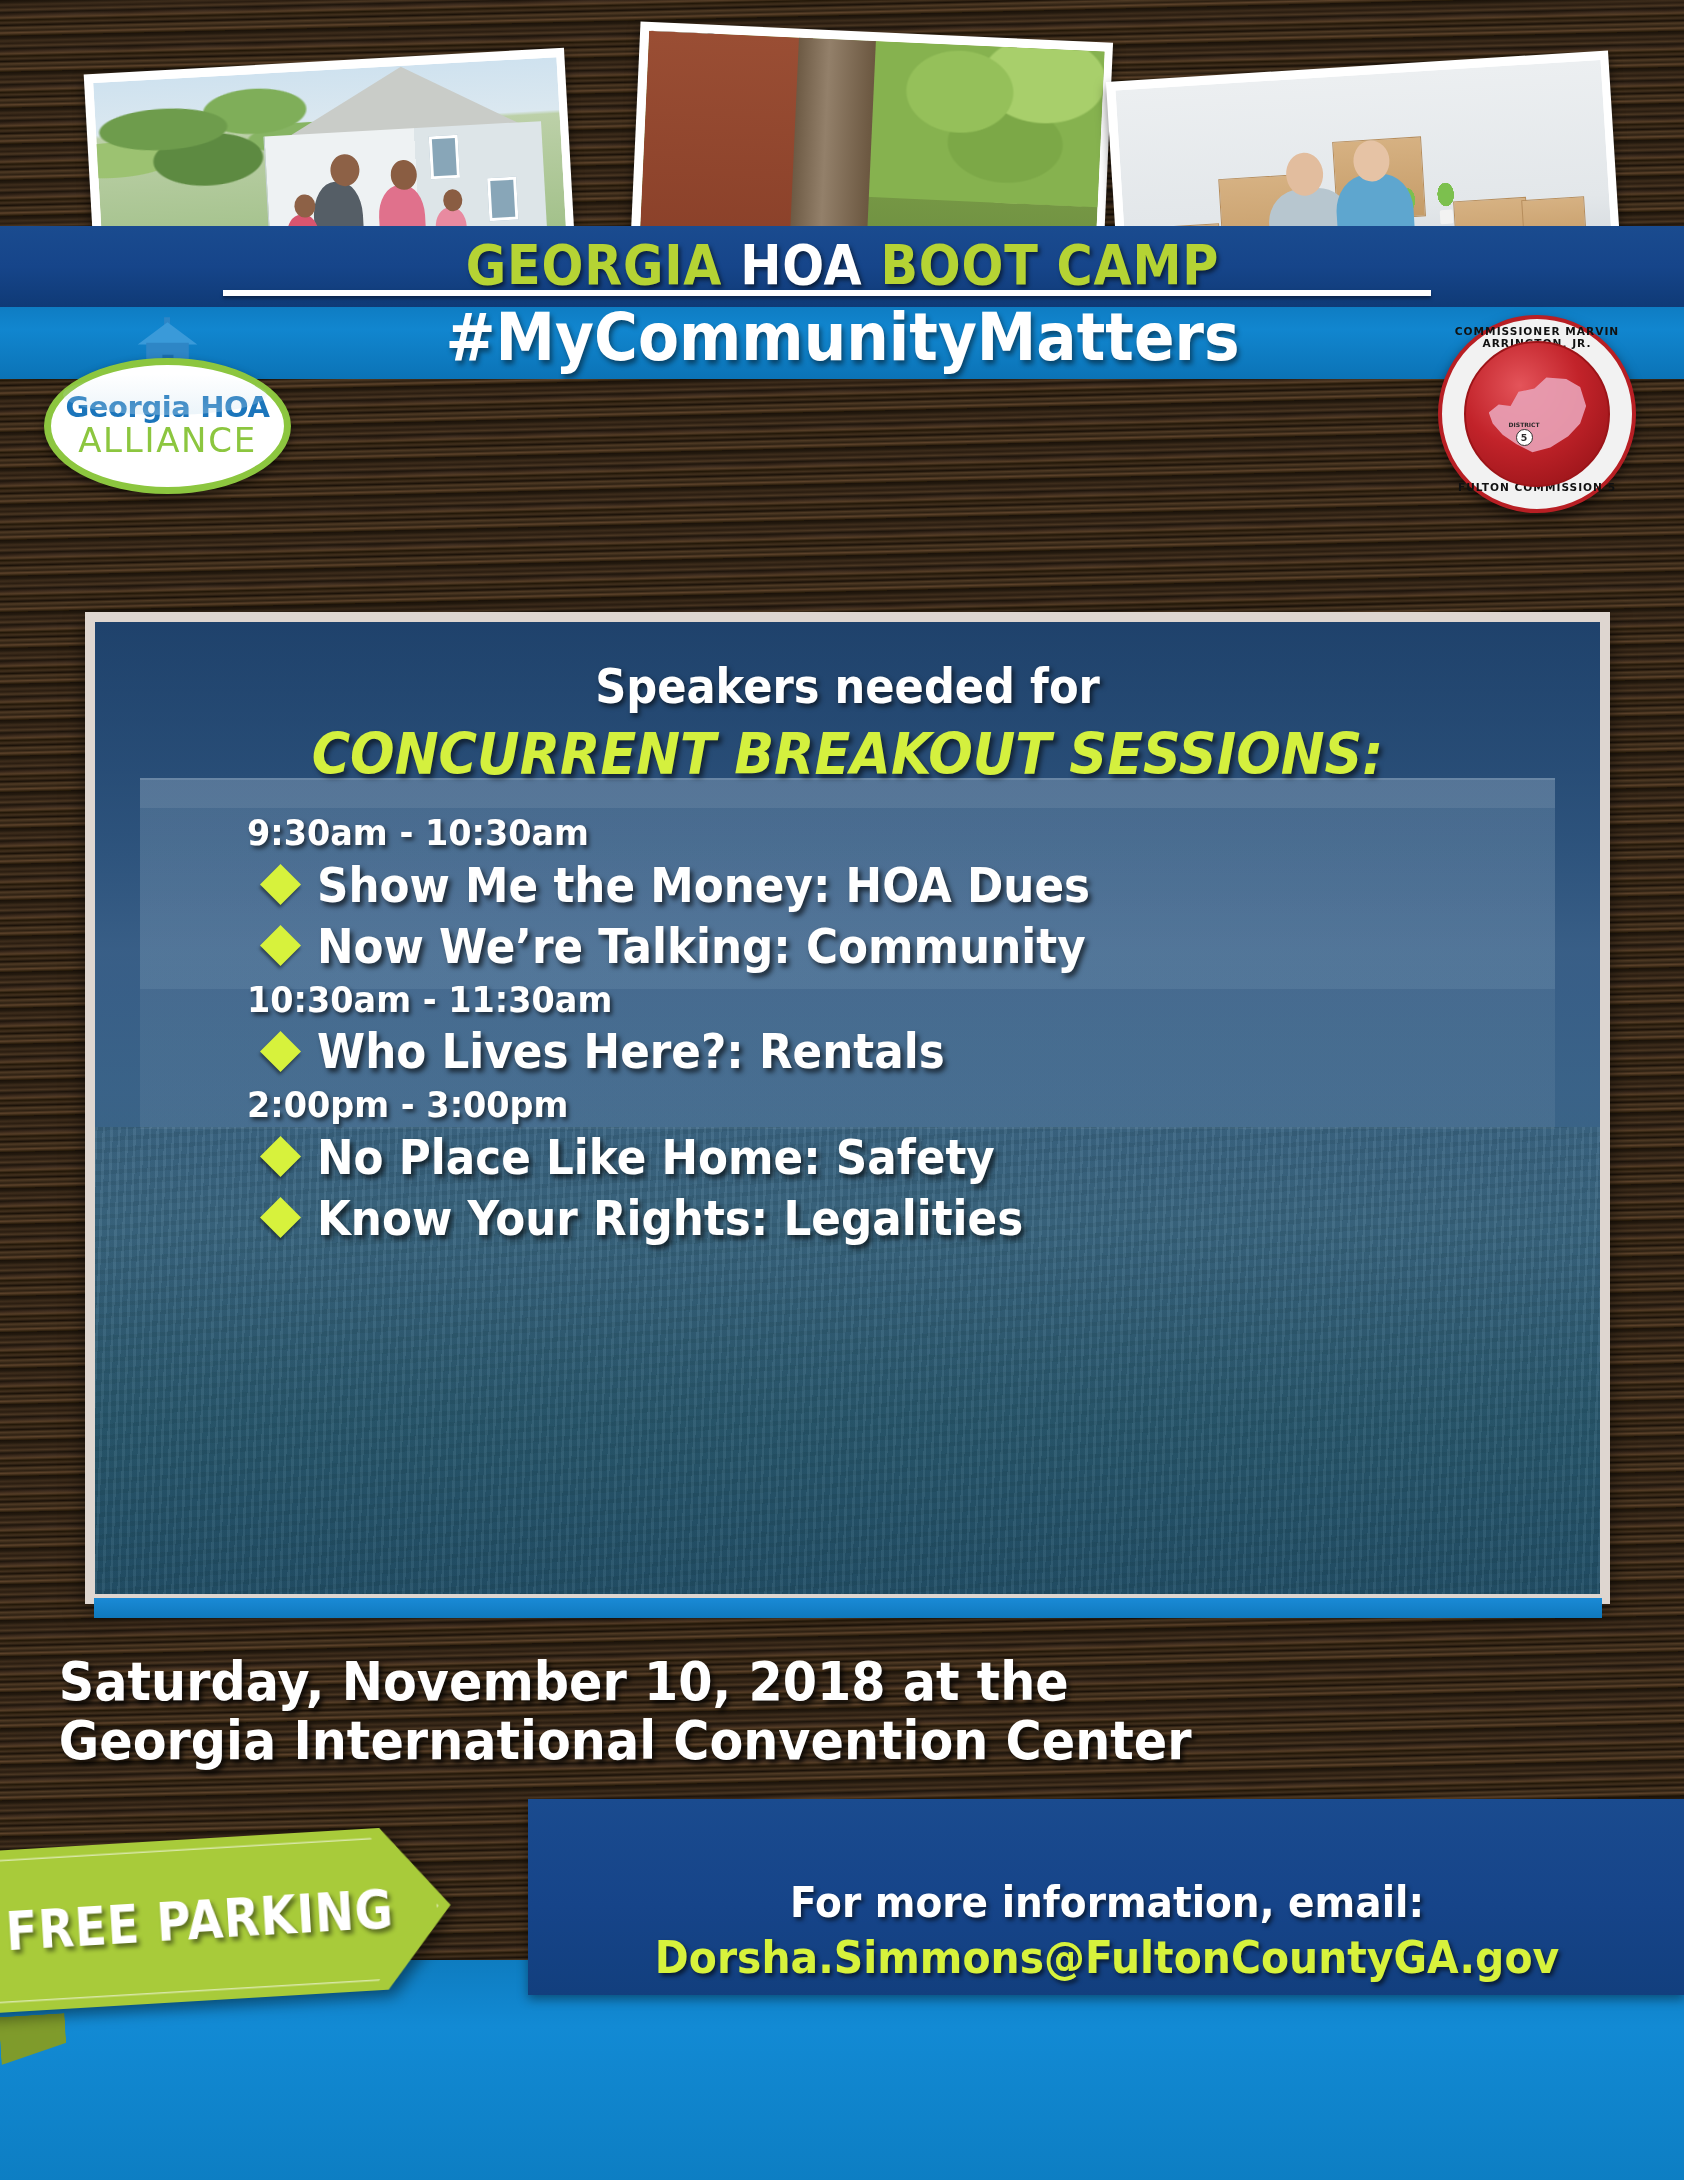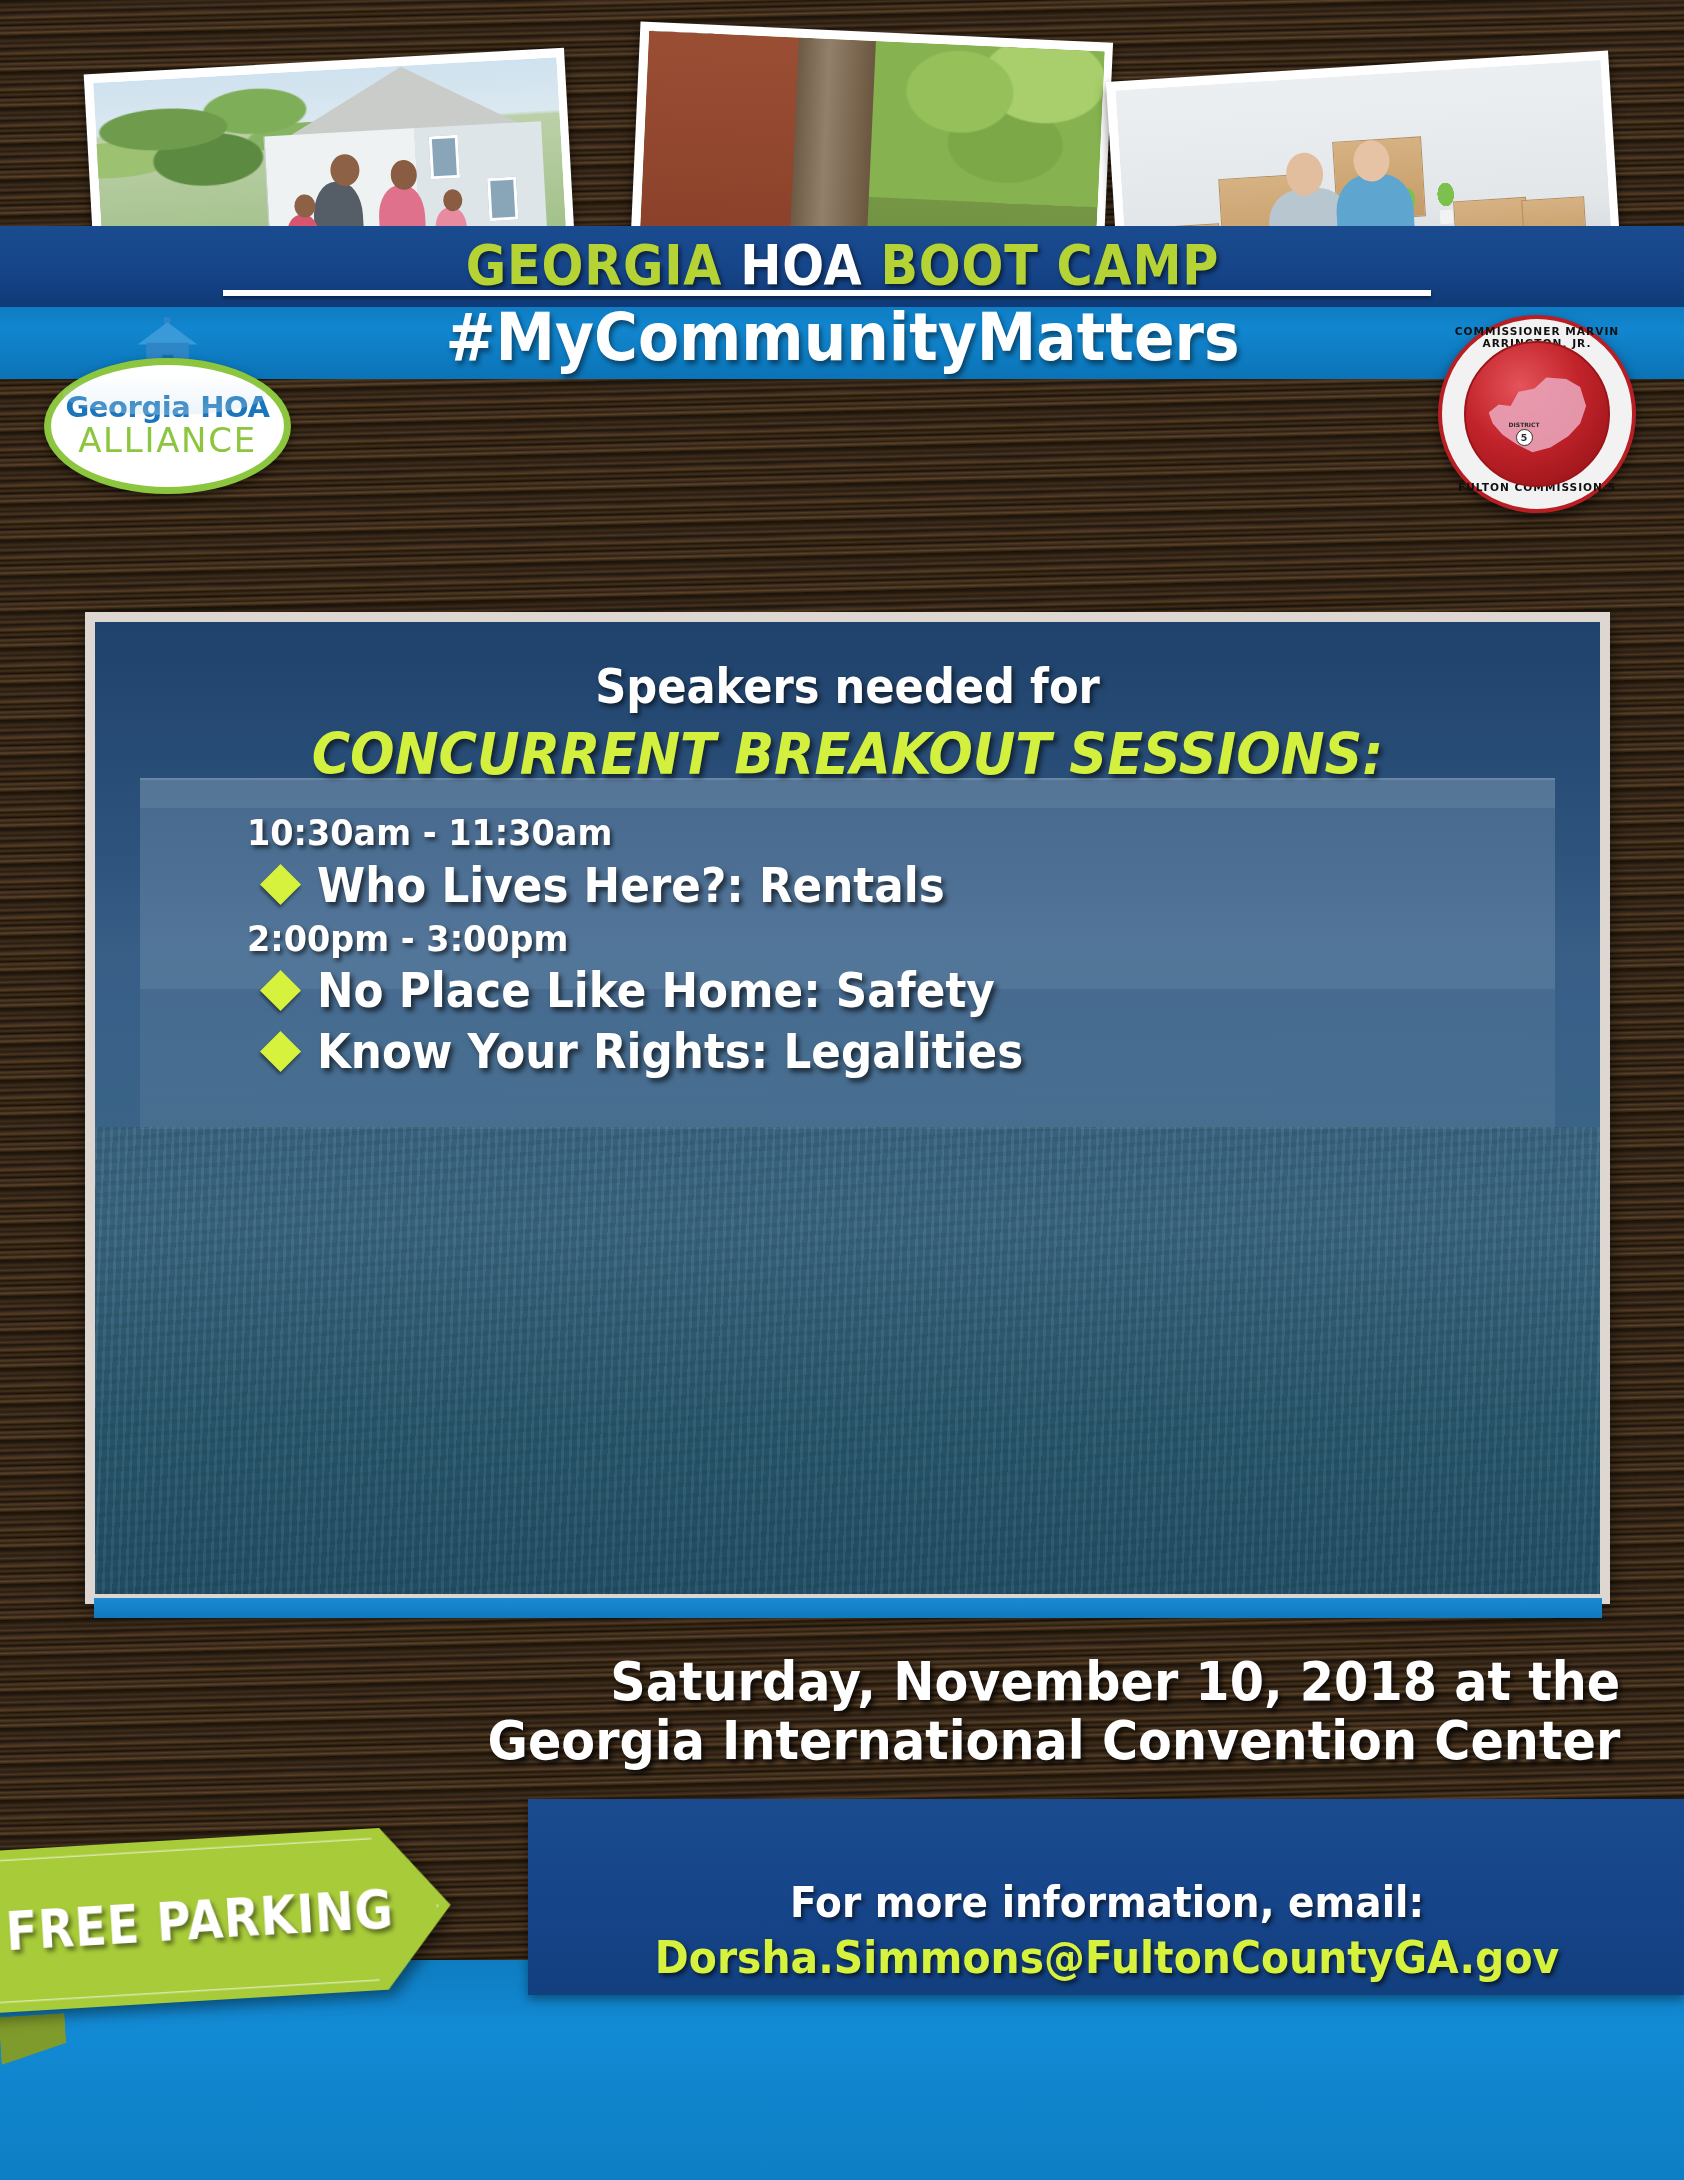--- a/index.html
+++ b/index.html
@@ -375,21 +375,21 @@
     transform: scaleX(0.91);
     transform-origin: left center;
     text-shadow: 3.4px 4.3px 5.1px rgba(0,0,0,0.62);
     white-space: nowrap;
   }
 
   
   .venue {
     position: absolute;
     left: 0; right: 6px; top: 1652px;
-    text-align: right;
+    text-align: left;
     z-index: 6;
   }
   .venue-line {
     font-family: "DejaVu Sans", sans-serif;
     font-weight: bold;
     font-size: 53px;
     color: #ffffff;
     transform: scaleX(0.93);
     line-height: 1.12;
     text-shadow: 3.4px 4.3px 6px rgba(0,0,0,0.7);
@@ -574,20 +574,31 @@
 
   <div class="panel-frame">
     <div class="panel">
       <div class="panel-content">
 
         <div class="spk-line">Speakers needed for</div>
         <div class="sess-line">CONCURRENT BREAKOUT SESSIONS:</div>
 
         <div class="blocks">
 
+          <div class="block">
+            <div class="time">9:30am - 10:30am</div>
+            <div class="sess-item">
+              <span class="diamond"></span>
+              <span class="sess-title">Show Me the Money: HOA Dues</span>
+            </div>
+            <div class="sess-item">
+              <span class="diamond"></span>
+              <span class="sess-title">Now We’re Talking: Community</span>
+            </div>
+          </div>
 
           <div class="block">
             <div class="time">10:30am - 11:30am</div>
             <div class="sess-item">
               <span class="diamond"></span>
               <span class="sess-title">Who Lives Here?: Rentals</span>
             </div>
           </div>
 
           <div class="block">

